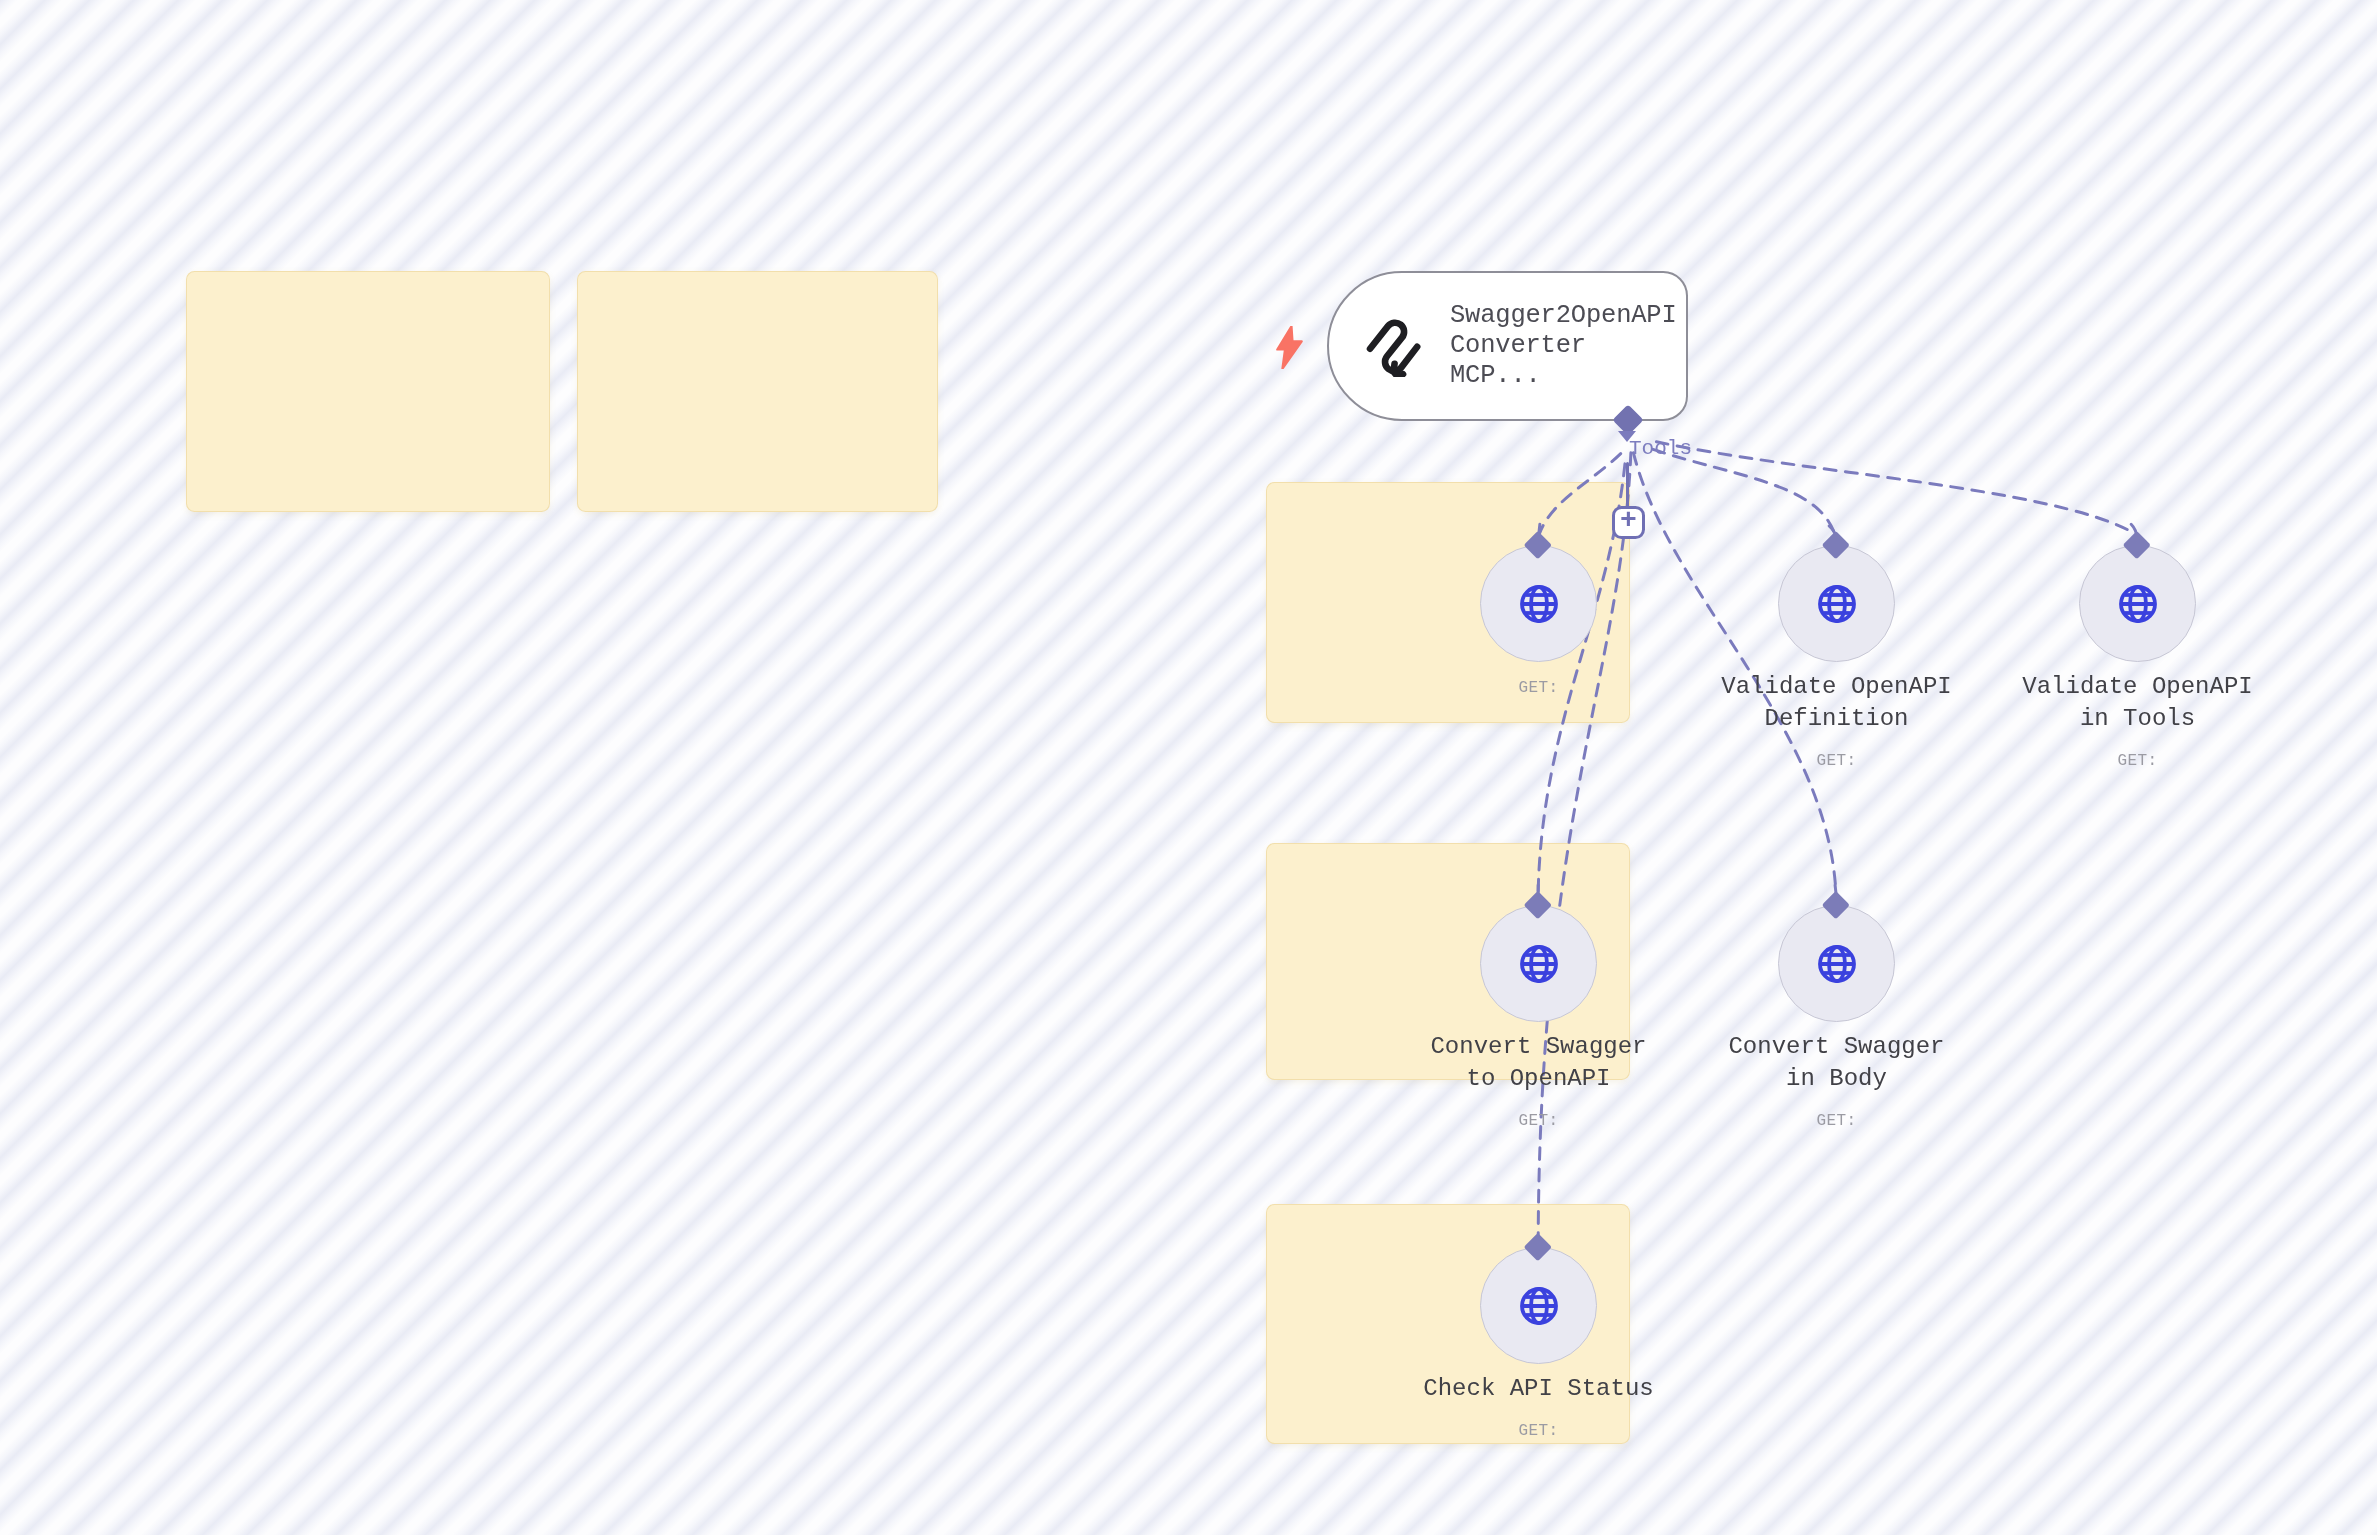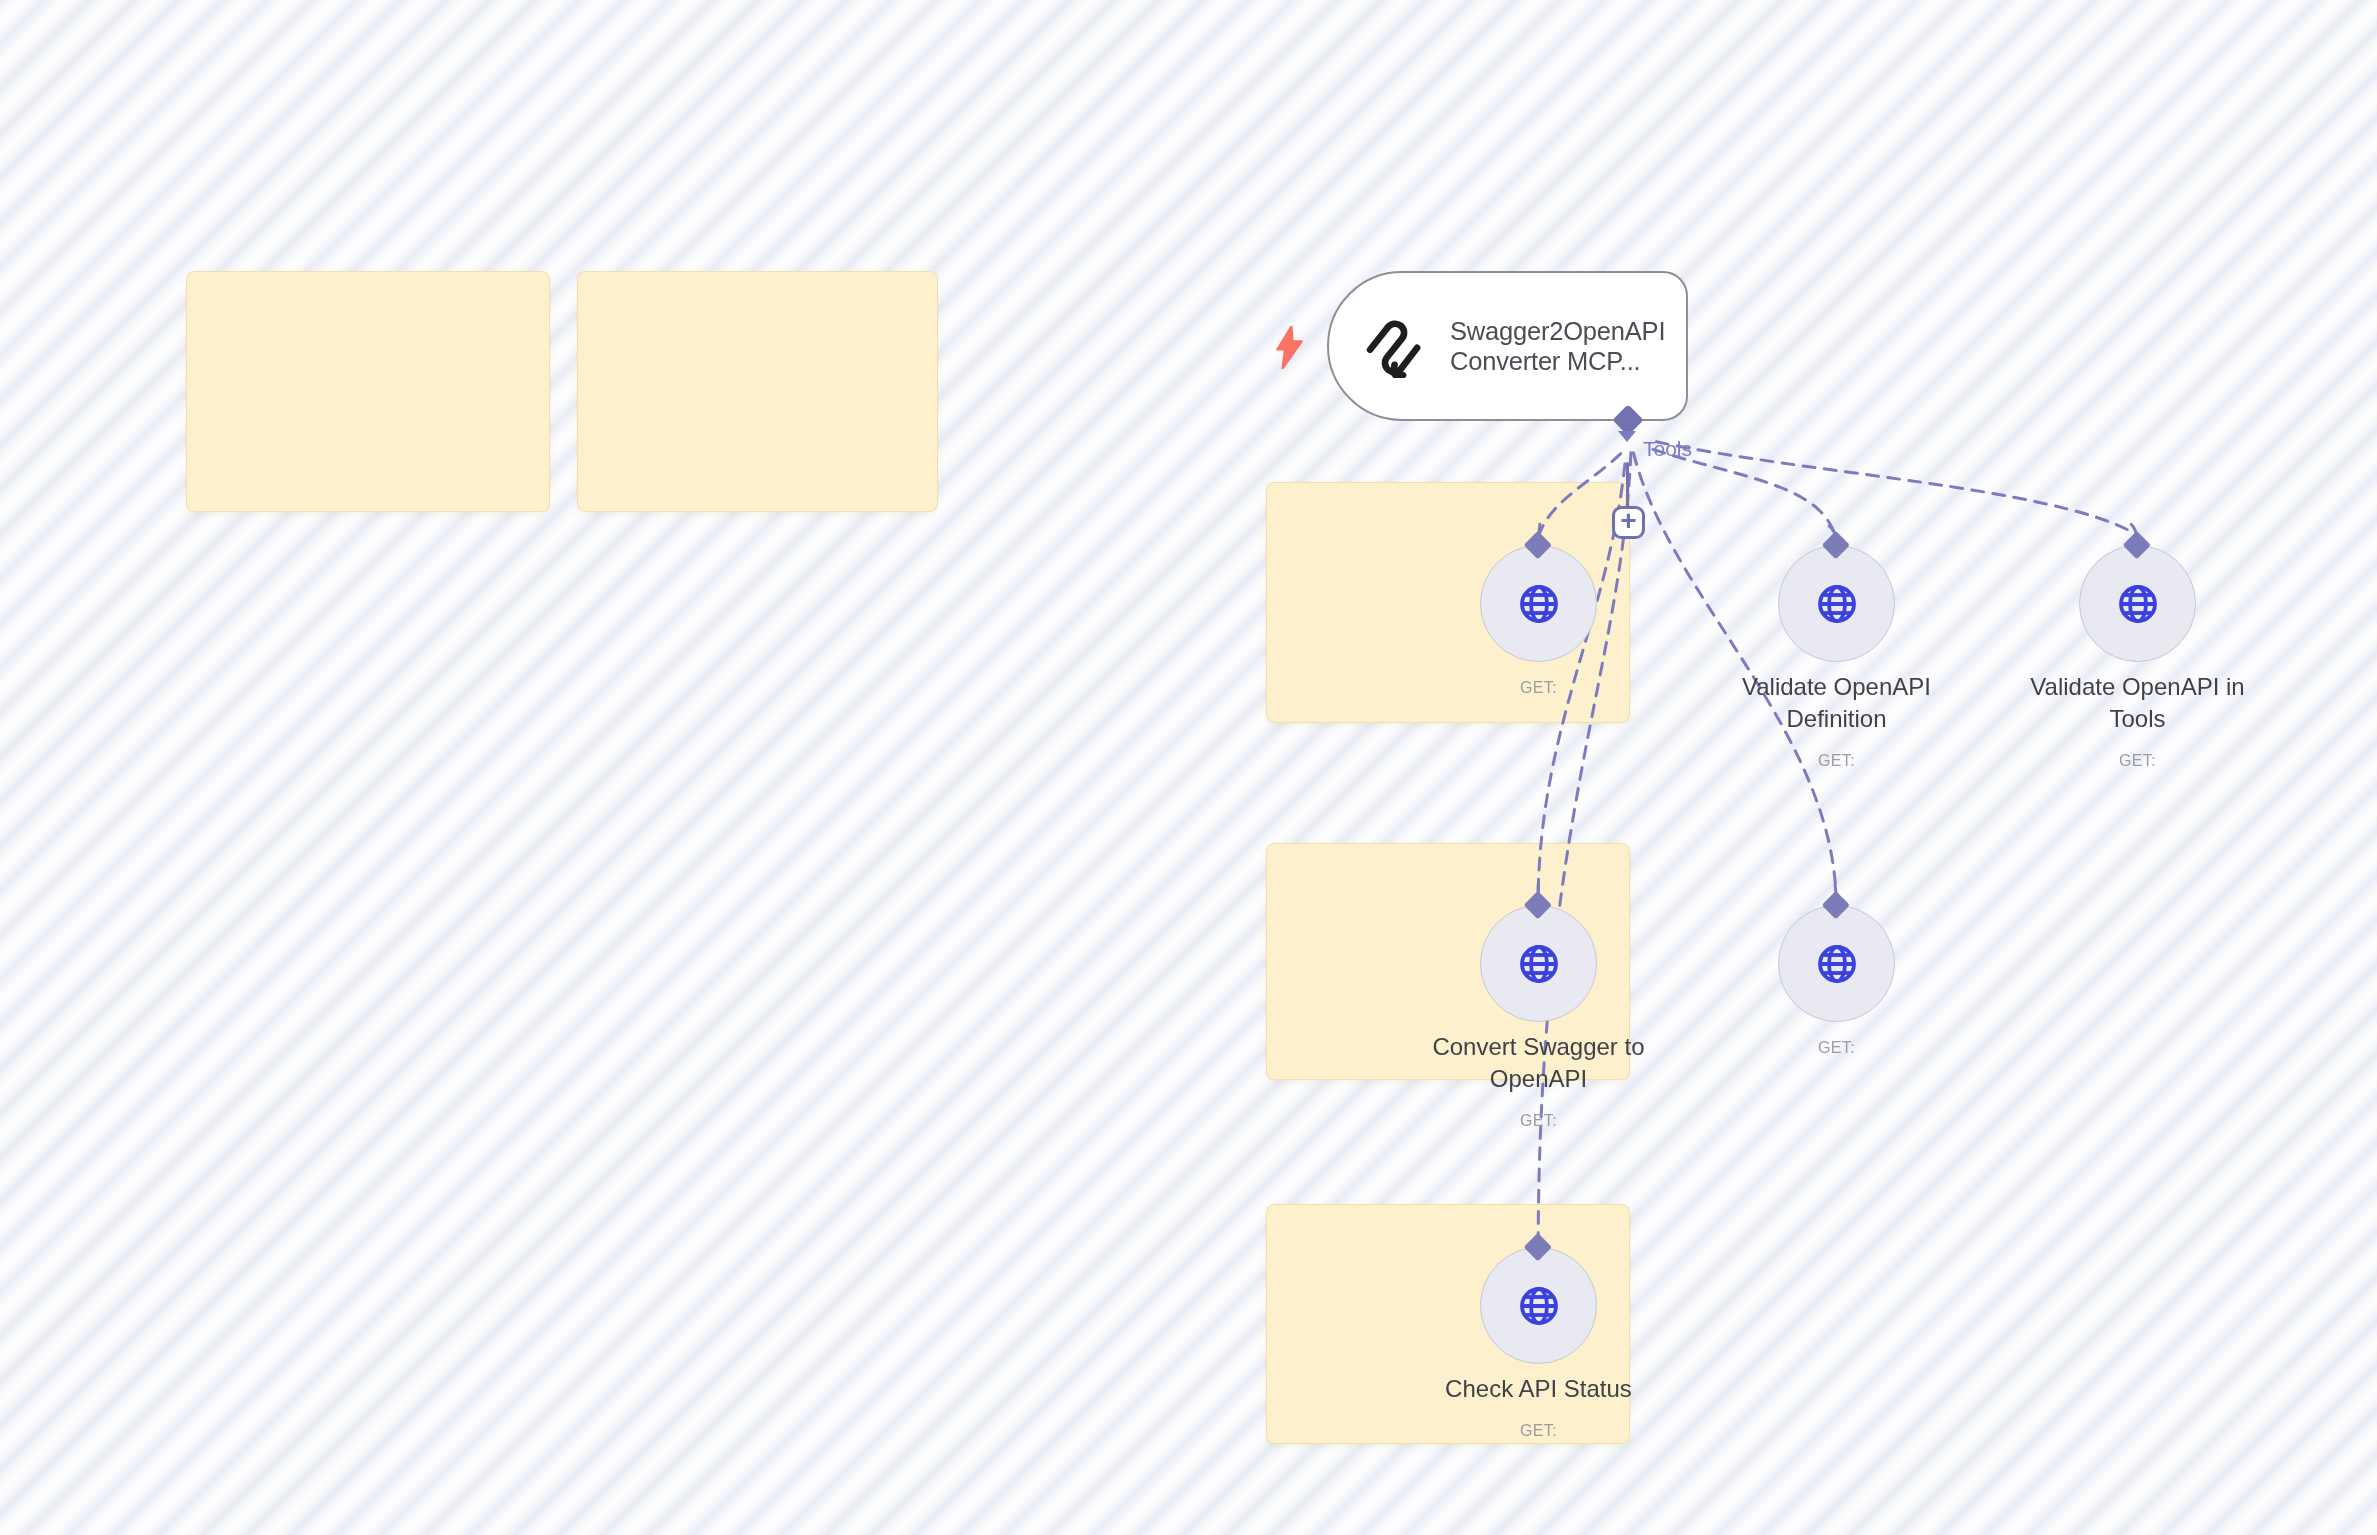--- a/index.html
+++ b/index.html
@@ -1,19 +1,19 @@
 <!DOCTYPE html>
 <html style="font-size:13.6px"><head>
 <meta charset="utf-8">
 <style>
   html,body{margin:0;padding:0;background:#fbfcfe;}
   *{box-sizing:border-box;}
   .canvas{
     position:relative;width:2377px;height:1536px;overflow:hidden;
-    font-family:Liberation Sans, sans-serif;
+    font-family:Liberation Mono, monospace;
     background:repeating-linear-gradient(135deg,
       #e9ebf5 0px,#f5f6fb 6.8px,#fdfdfe 12.8px,#fdfdfe 19px,#f5f6fb 25px,#e9ebf5 31.5px);
   }
   
   .sticky{
     position:absolute;background:#fcf0cd;border:1.7px solid rgba(222,188,105,.33);
     border-radius:8.5px;box-shadow:0 2.6px 6.8px rgba(190,160,70,.10);
   }
   
   .edges{position:absolute;left:0;top:0;z-index:2;}
@@ -162,20 +162,21 @@
     <span class="diamond"></span>
     <div class="circle">
       <svg width="48" height="48" viewBox="0 0 48 48" fill="none" stroke="#3a41de" stroke-width="3.8">
         <circle cx="24" cy="24" r="17"></circle>
           <ellipse cx="24" cy="24" rx="8" ry="17"></ellipse>
         <line x1="7" y1="24" x2="41" y2="24"></line>
           <line x1="10.5" y1="15" x2="37.5" y2="15"></line>
           <line x1="10.5" y1="33" x2="37.5" y2="33"></line>
       </svg>
     </div>
+    <div class="tlabel">Convert Swagger in Body</div>
     <div class="tmethod">GET:</div>
   </div>
 
   <div class="tool" style="left:1411px;top:1247px">
     <span class="diamond"></span>
     <div class="circle">
       <svg width="48" height="48" viewBox="0 0 48 48" fill="none" stroke="#3a41de" stroke-width="3.8">
         <circle cx="24" cy="24" r="17"></circle>
           <ellipse cx="24" cy="24" rx="8" ry="17"></ellipse>
         <line x1="7" y1="24" x2="41" y2="24"></line>

